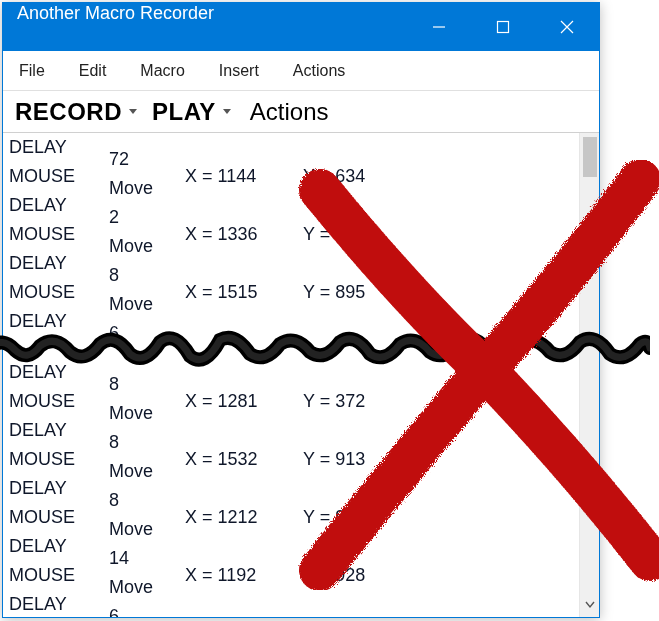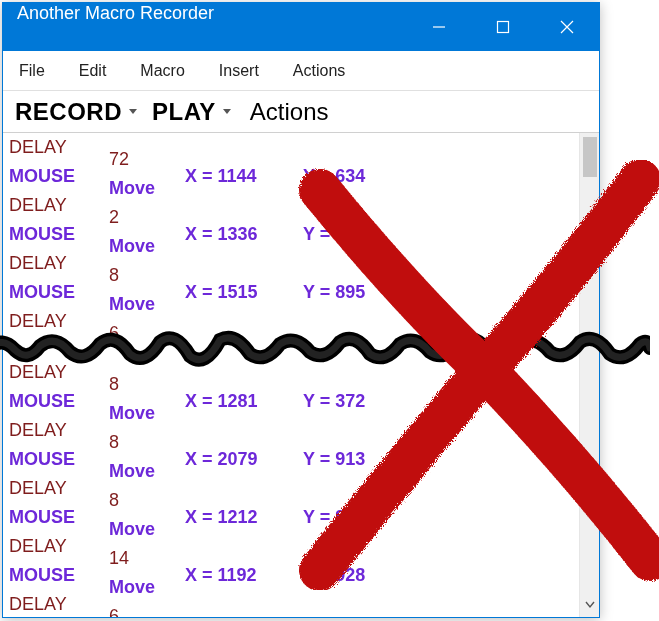--- a/index.html
+++ b/index.html
@@ -102,22 +102,22 @@
   .row {
     display: flex;
     white-space: nowrap;
     padding-left: 6px;
     height: 29px;
   }
   .col1 { width: 100px; }
   .col2 { width: 76px; margin-top: 12px; }
   .col3 { width: 118px; }
   .col4 { width: 118px; }
-  .delay { color: #7f1d1d; }
-  .mouse { color: #6d28d9; font-weight: bold; }
+  .delay { color: #0f172a; }
+  .mouse { color: #0f172a; }
   .scrollbar {
     width: 20px;
     background: #f0f0f0;
     position: relative;
     border-left: 1px solid #e6e6e6;
   }
   .scroll-thumb {
     position: absolute;
     left: 3px;
     top: 4px;
@@ -250,21 +250,21 @@
           <span class="col3">X = 1281</span>
           <span class="col4">Y = 372</span>
         </div>
         <div class="row delay">
           <span class="col1">DELAY</span>
           <span class="col2">8</span>
         </div>
         <div class="row mouse">
           <span class="col1">MOUSE</span>
           <span class="col2">Move</span>
-          <span class="col3">X = 2079</span>
+          <span class="col3">X = 1532</span>
           <span class="col4">Y = 913</span>
         </div>
         <div class="row delay">
           <span class="col1">DELAY</span>
           <span class="col2">8</span>
         </div>
         <div class="row mouse">
           <span class="col1">MOUSE</span>
           <span class="col2">Move</span>
           <span class="col3">X = 1212</span>

